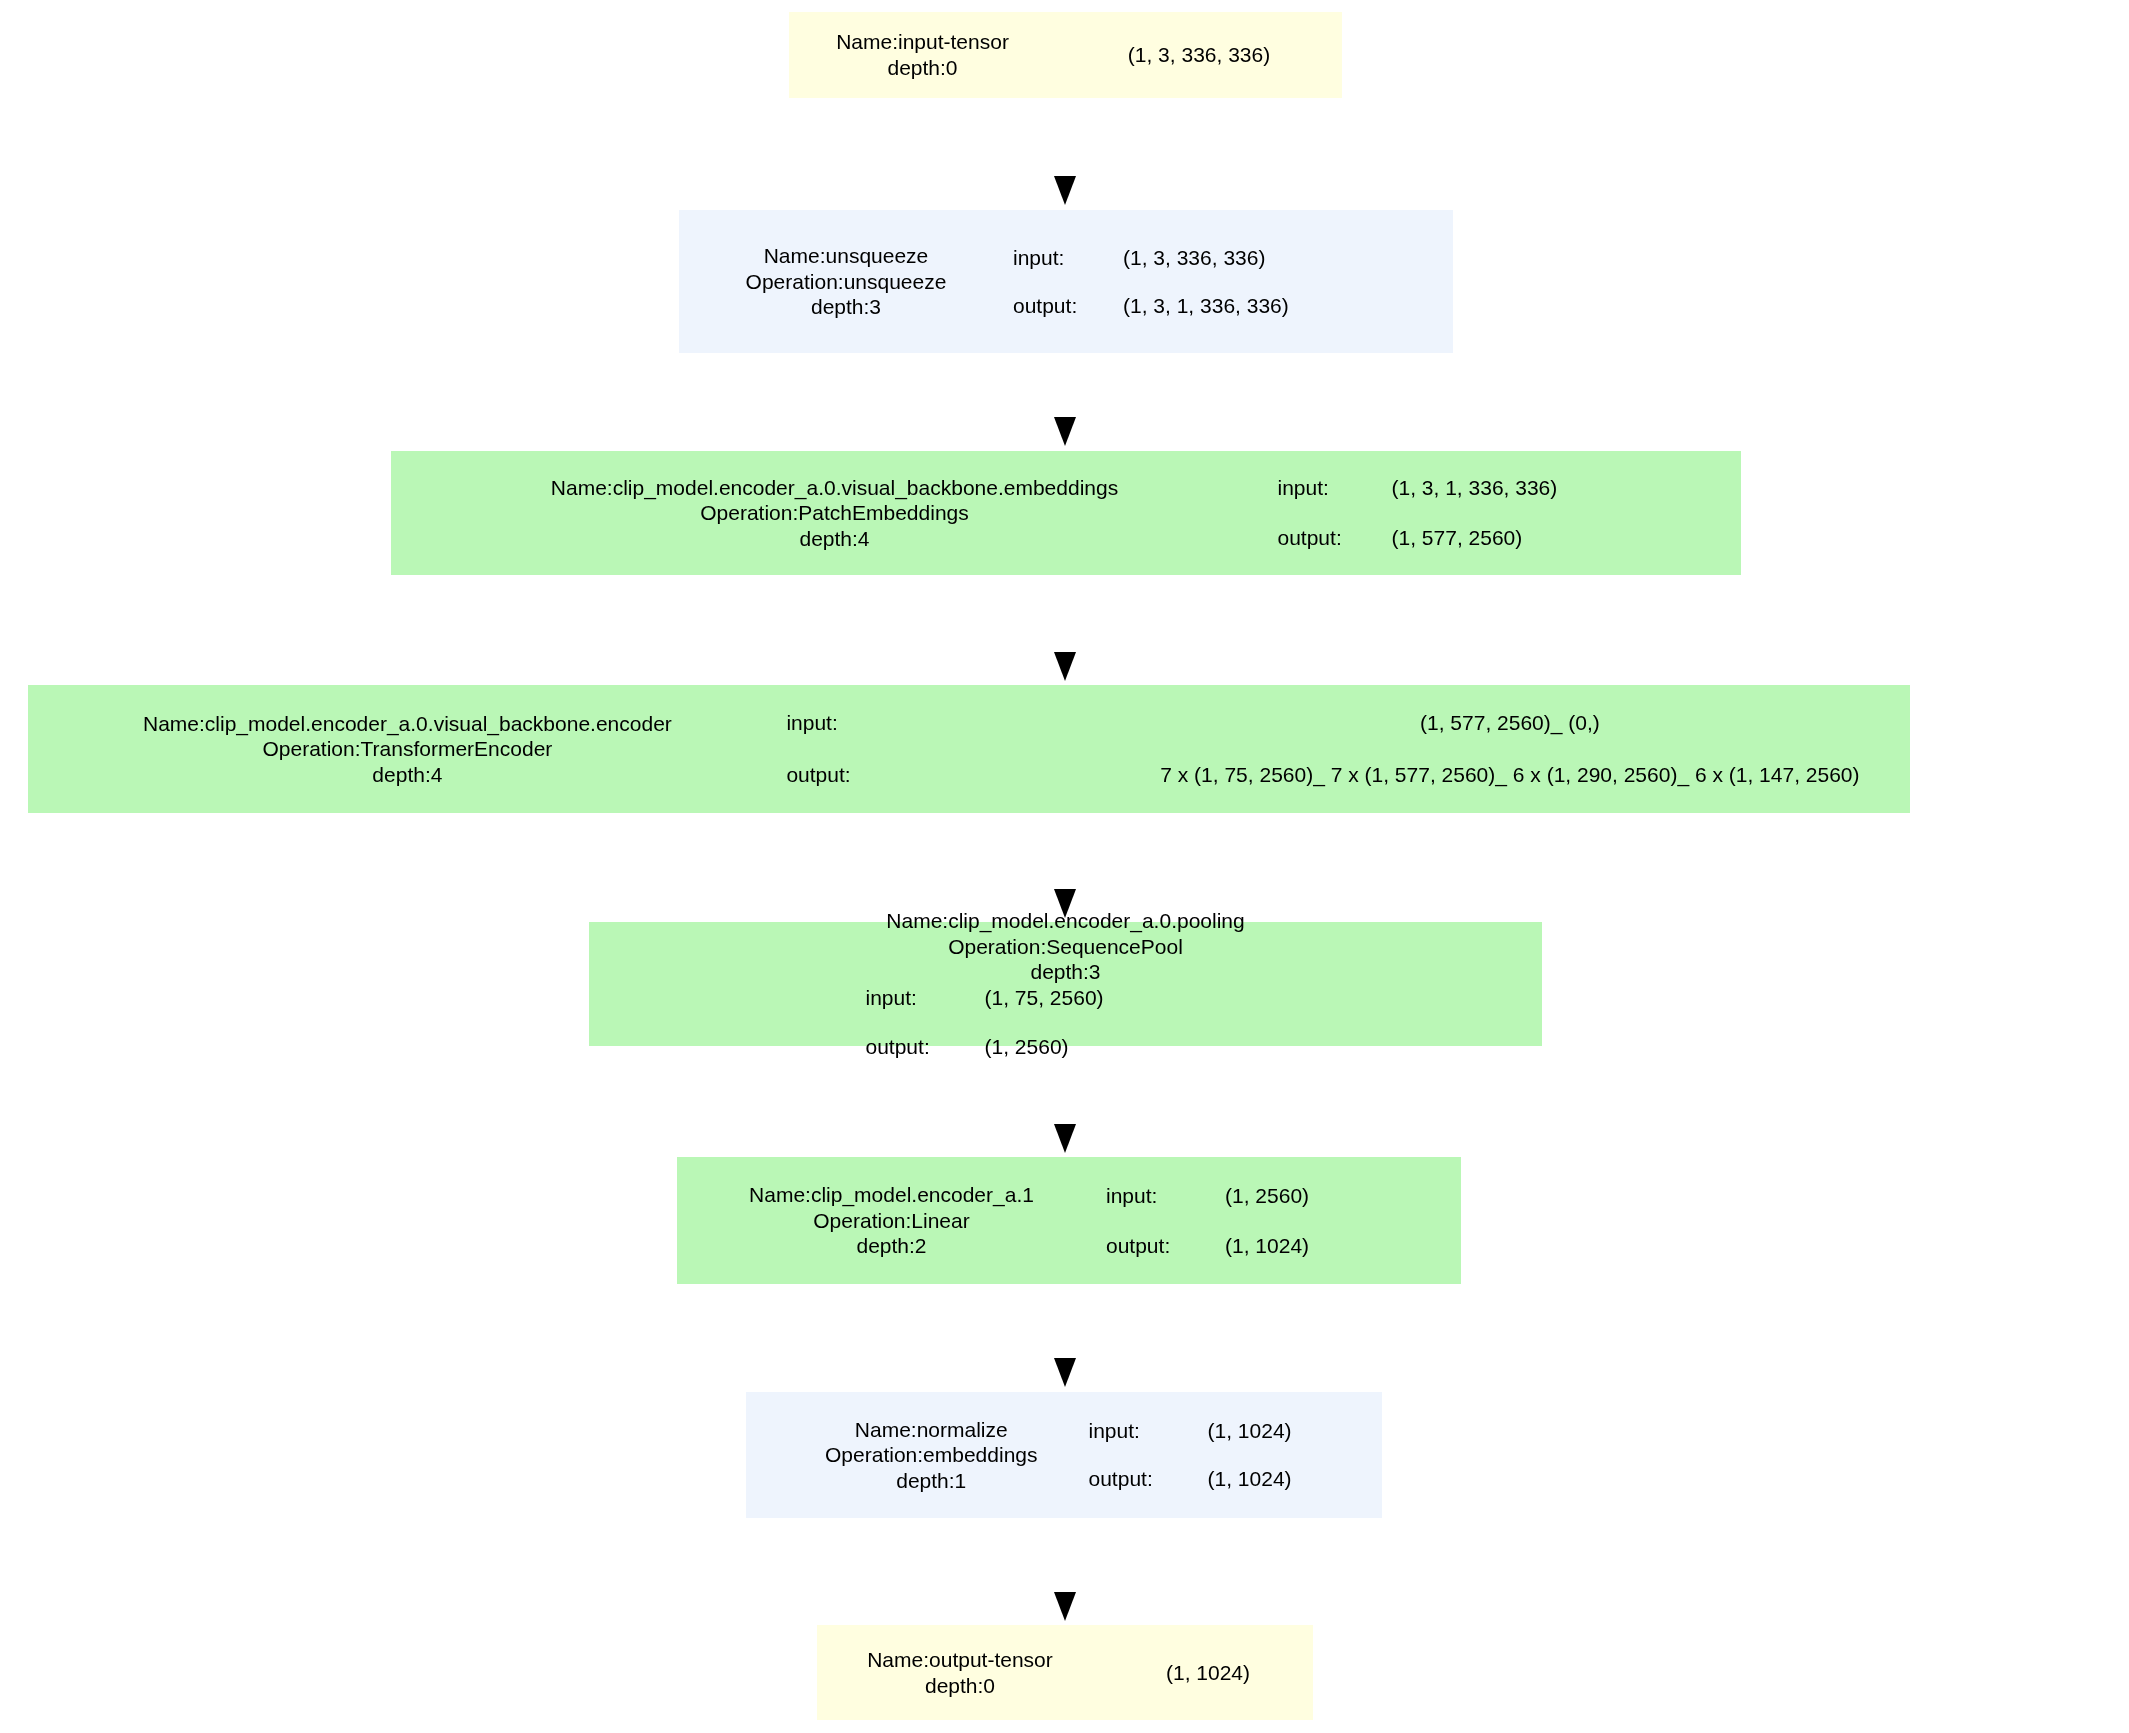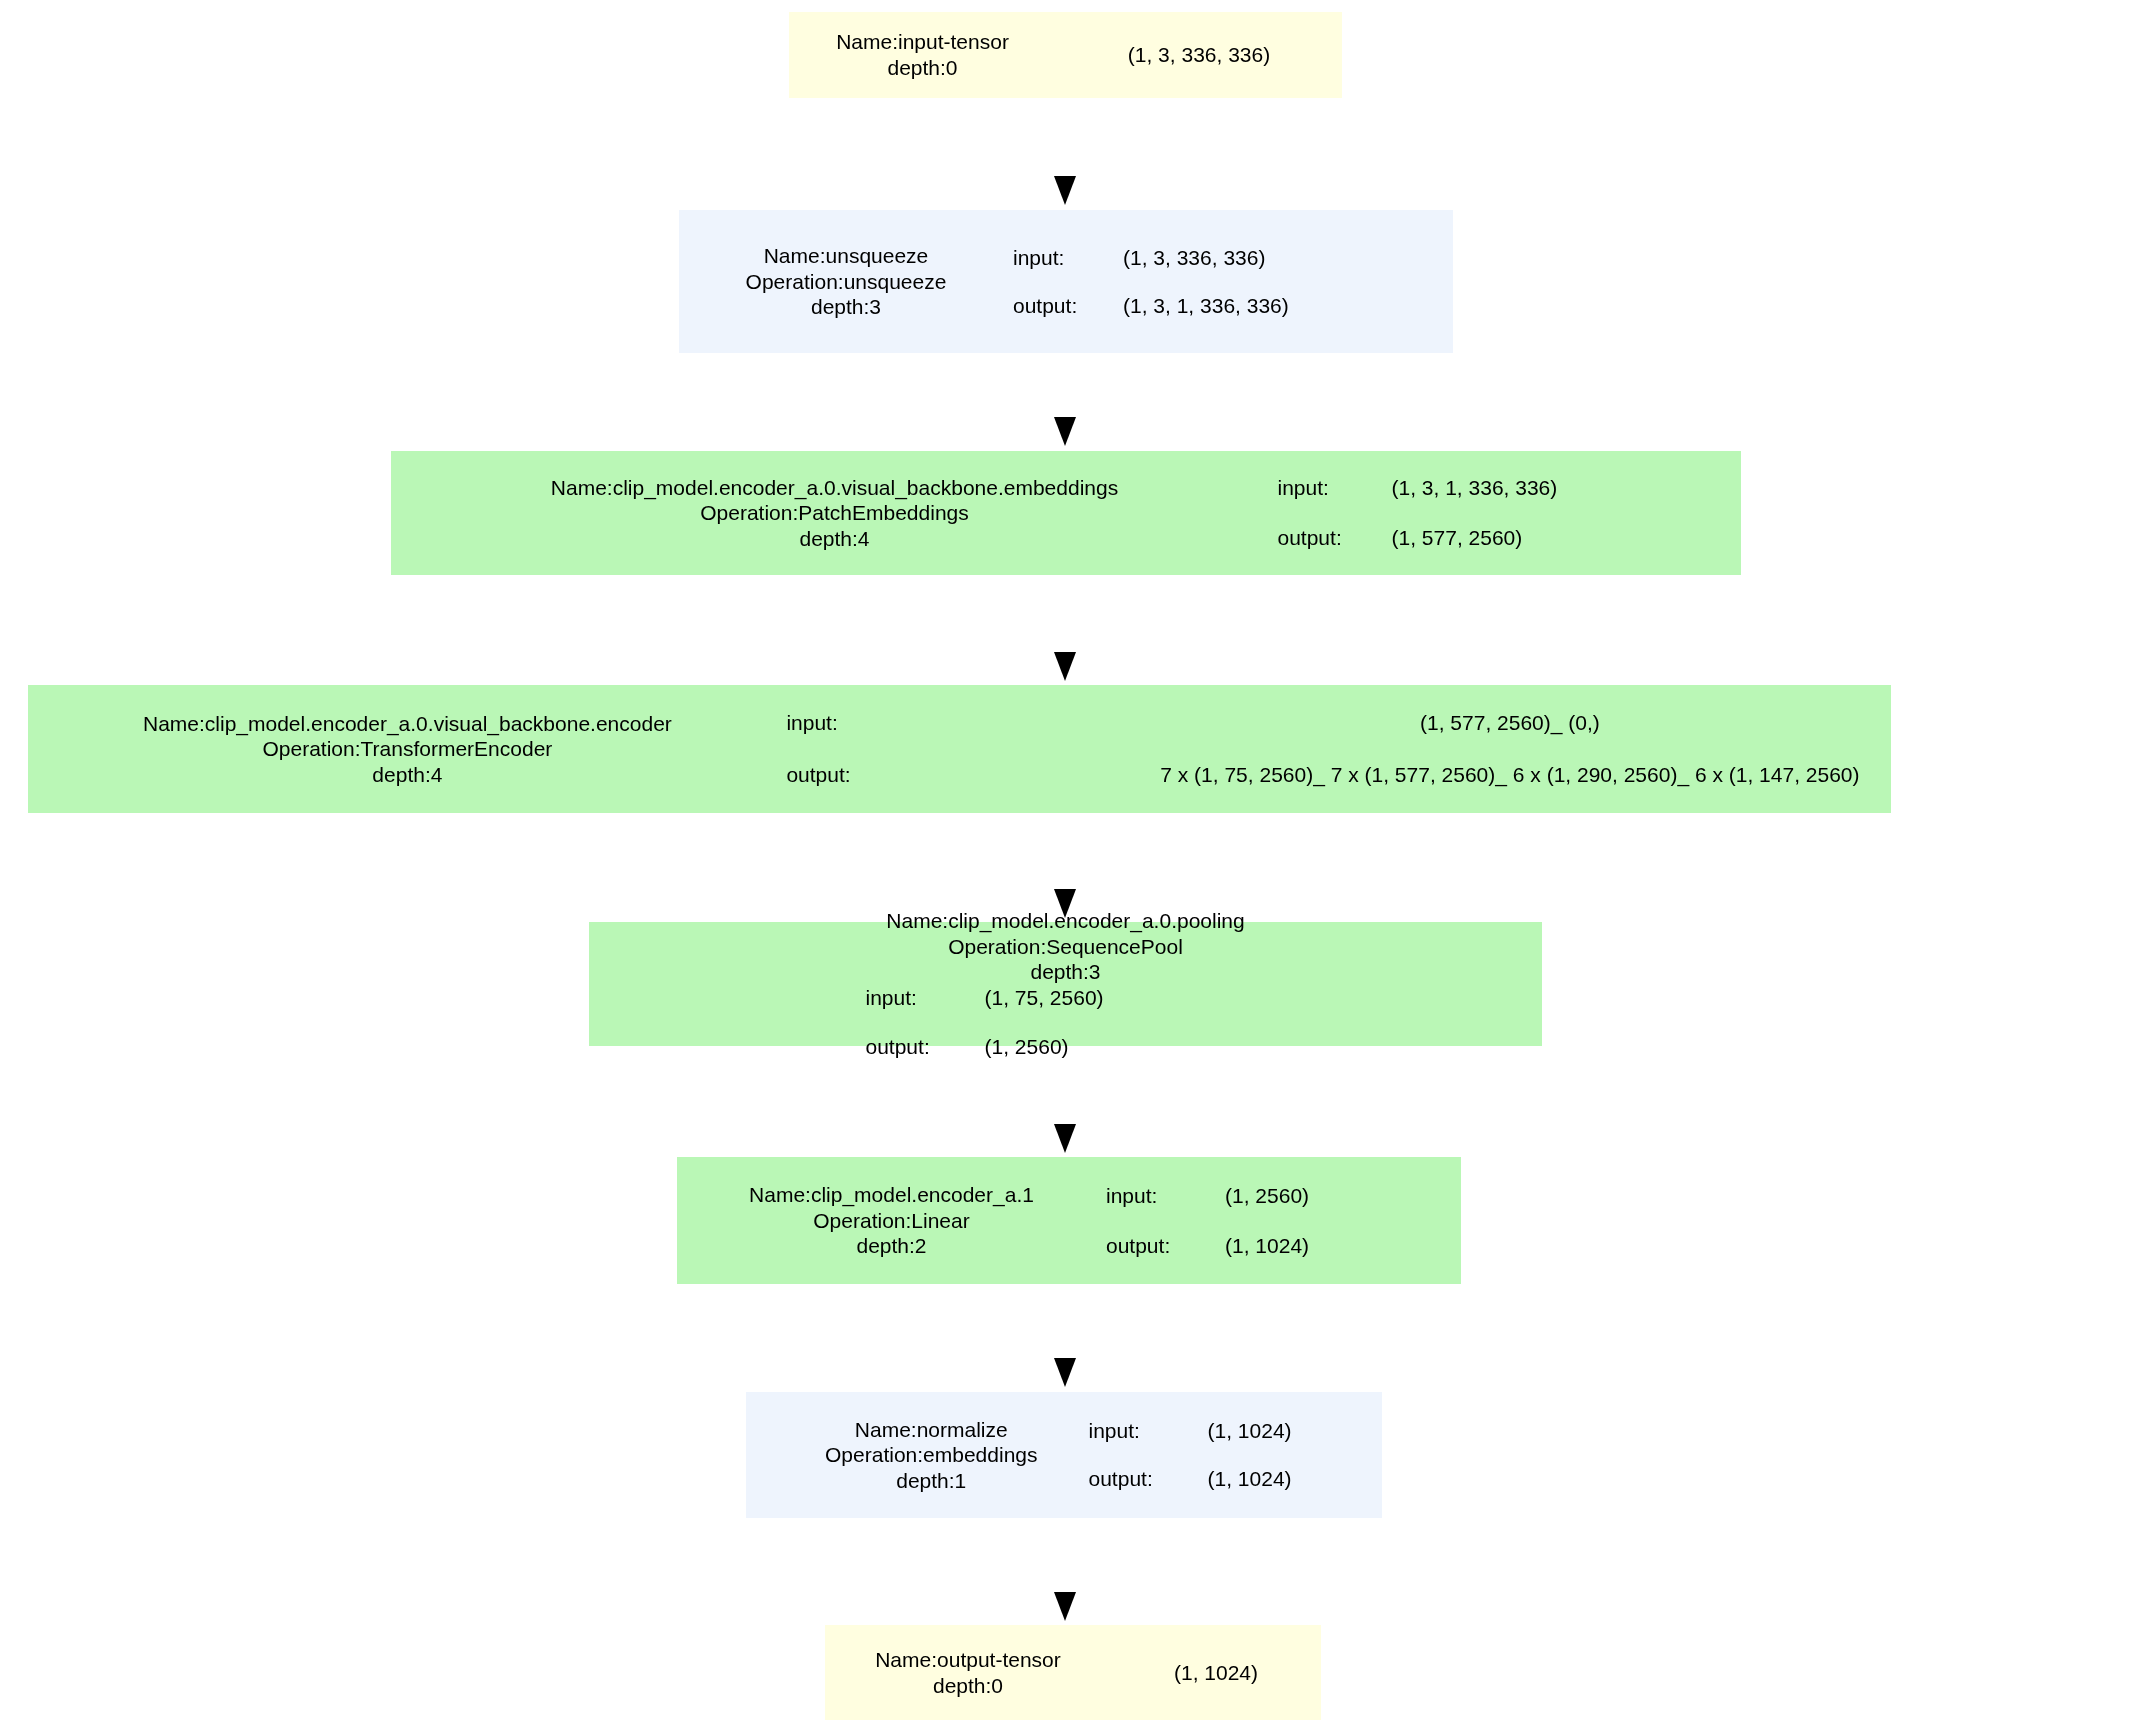--- a/index.html
+++ b/index.html
@@ -10,20 +10,21 @@
   body {
     font-family: "Liberation Sans", sans-serif;
     color: #000000;
   }
   #canvas {
     position: relative;
     width: 1891px;
     height: 1733px;
     background: #ffffff;
     overflow: hidden;
+    padding-left: 19px;
   }
   .node {
     position: absolute;
     box-sizing: border-box;
     display: flex;
     flex-direction: row;
     align-items: center;
     justify-content: center;
   }
   .node-left {
@@ -106,21 +107,21 @@
   #node-linear { left: 677px; top: 1157px; width: 784px; height: 127px; font-size: 21px; }
   #node-linear .node-left  { width: 429px; }
   #node-linear .node-right { width: 355px; }
   #node-linear .io-label { width: 119px; }
 
   #node-normalize { left: 746px; top: 1392px; width: 636px; height: 126px; font-size: 21px; }
   #node-normalize .node-left  { width: 329px; margin-left: 28px; }
   #node-normalize .node-right { width: 307px; }
   #node-normalize .io-label { width: 119px; }
 
-  #node-output-tensor { left: 817px; top: 1625px; width: 496px; height: 95px; font-size: 21px; margin-left: 8px; }
+  #node-output-tensor { left: 817px; top: 1625px; width: 496px; height: 95px; font-size: 21px; }
   #node-output-tensor .node-left  { width: 286px; }
   #node-output-tensor .node-right { width: 210px; align-items: center; }
 
   
   #arrow-1 { left: 1054px; top: 176px;  }
   #arrow-2 { left: 1054px; top: 417px;  }
   #arrow-3 { left: 1054px; top: 652px; }
   #arrow-4 { left: 1054px; top: 889px; }
   #arrow-5 { left: 1054px; top: 1124px; }
   #arrow-6 { left: 1054px; top: 1358px; }

